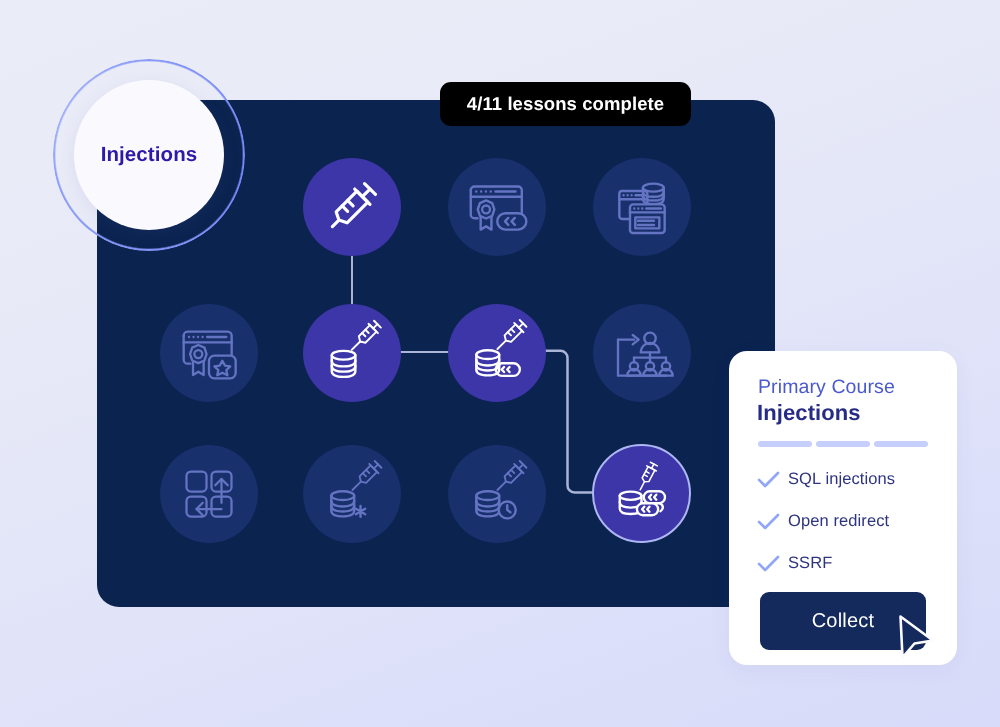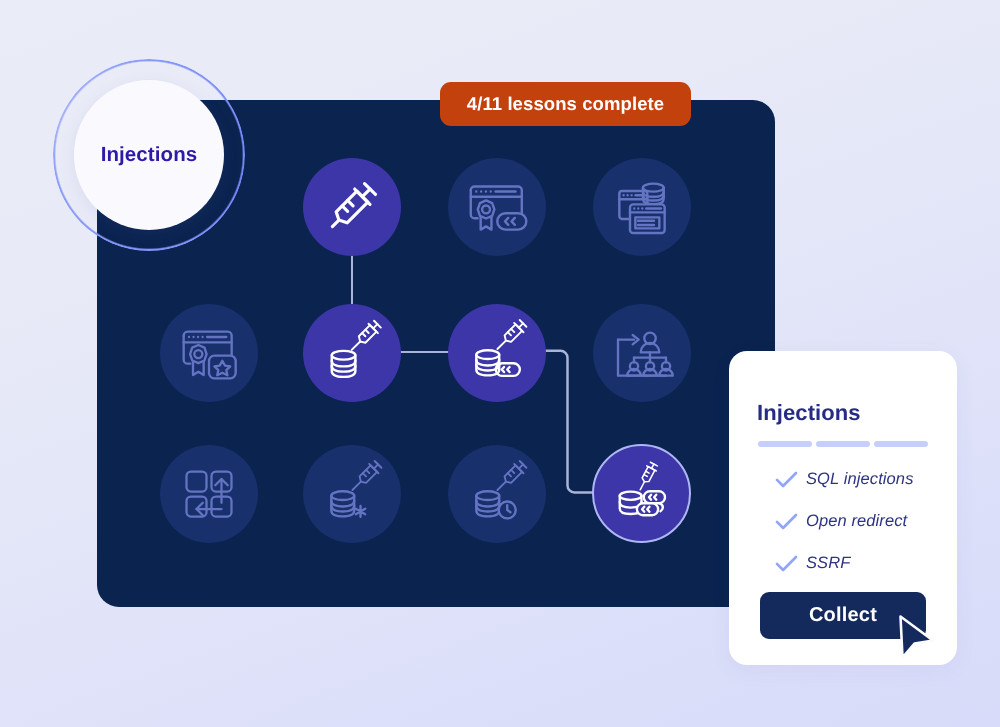--- a/index.html
+++ b/index.html
@@ -22,21 +22,21 @@
   .panel {
     position: absolute;
     left: 97px; top: 100px; width: 678px; height: 507px;
     background: #0A234F;
     border-radius: 22px;
   }
   
   .badge {
     position: absolute;
     left: 440px; top: 82px; width: 251px; height: 44px;
-    background: #c2410c;
+    background: #000000;
     border-radius: 11px;
     display: flex; align-items: center; justify-content: center;
     color: #FFFFFF;
     font-size: 18.5px; font-weight: 700; letter-spacing: .1px;
   }
   
   .ring {
     position: absolute;
     left: 53px; top: 59px; width: 192px; height: 192px;
     border-radius: 50%;
@@ -74,29 +74,29 @@
   .card {
     position: absolute;
     left: 729px; top: 351px; width: 228px; height: 314px;
     background: #FFFFFF; border-radius: 18px;
     box-shadow: 0 6px 22px rgba(60,70,150,.055);
   }
   .card .kicker { position:absolute; left:29px; top:25px; font-size:19.5px; color:#4A59CE; letter-spacing:.1px; }
   .card .title  { position:absolute; left:28px; top:49px; font-size:22px; font-weight:700; color:#262C85; letter-spacing:.1px;}
   .bars { position:absolute; left:29px; top:90px; display:flex; gap:4px; }
   .bars i { display:block; width:54px; height:5.5px; border-radius:3px; background:#C6CEFB; }
-  .items { position:absolute; left:46px; top:107px;font-style:italic; }
+  .items { position:absolute; left:28px; top:107px; }
   .items .it { display:flex; align-items:center; height:42px; }
   .items .it svg { display:block; }
   .items .it .tx { font-size:16.5px; color:#2E3480; margin-left:8px; letter-spacing:.1px;}
   .collect {
-    position:absolute; left:31px; top:241px; width:166px; height:47px;
+    position:absolute; left:31px; top:241px; width:166px; height:58px;
     background:#14295C; border-radius:9px; color:#fff;
     display:flex; align-items:center; justify-content:center;
-    font-size:20px; font-weight:700; letter-spacing:.2px;
+    font-size:20px; font-weight:400; letter-spacing:.2px;
   }
   .cursor { position:absolute; left:893px; top:610px; }
 </style>
 </head>
 <body>
 
 <div id="stage">
   <div class="bg"></div>
   <div class="panel"></div>
 
@@ -311,20 +311,21 @@
             <path d="M32.4 25l-1.9 2.2 1.9 2.2M36.9 25l-1.9 2.2 1.9 2.2"></path>
             <rect x="20" y="32.5" width="18.5" height="10.5" rx="5.25" fill="var(--nodebg)"></rect>
             <path d="M26.4 35.5l-1.9 2.2 1.9 2.2M30.9 35.5l-1.9 2.2 1.9 2.2"></path>
             <path d="M39.8 32.6c3.6 1 3.6 5 .7 6.8"></path>
           </svg>
         </span>
       </div>
     </div>
 
   <div class="card">
+    <div class="kicker">Primary Course</div>
     <div class="title">Injections</div>
     <div class="bars">
       <i></i>
       <i></i>
       <i></i>
     </div>
     <div class="items" id="items">
         <div class="it">
           <span>
             <svg width="23" height="17" viewBox="0 0 23 17" fill="none" stroke="#92A6F7" stroke-width="2.7" stroke-linecap="round" stroke-linejoin="round">

